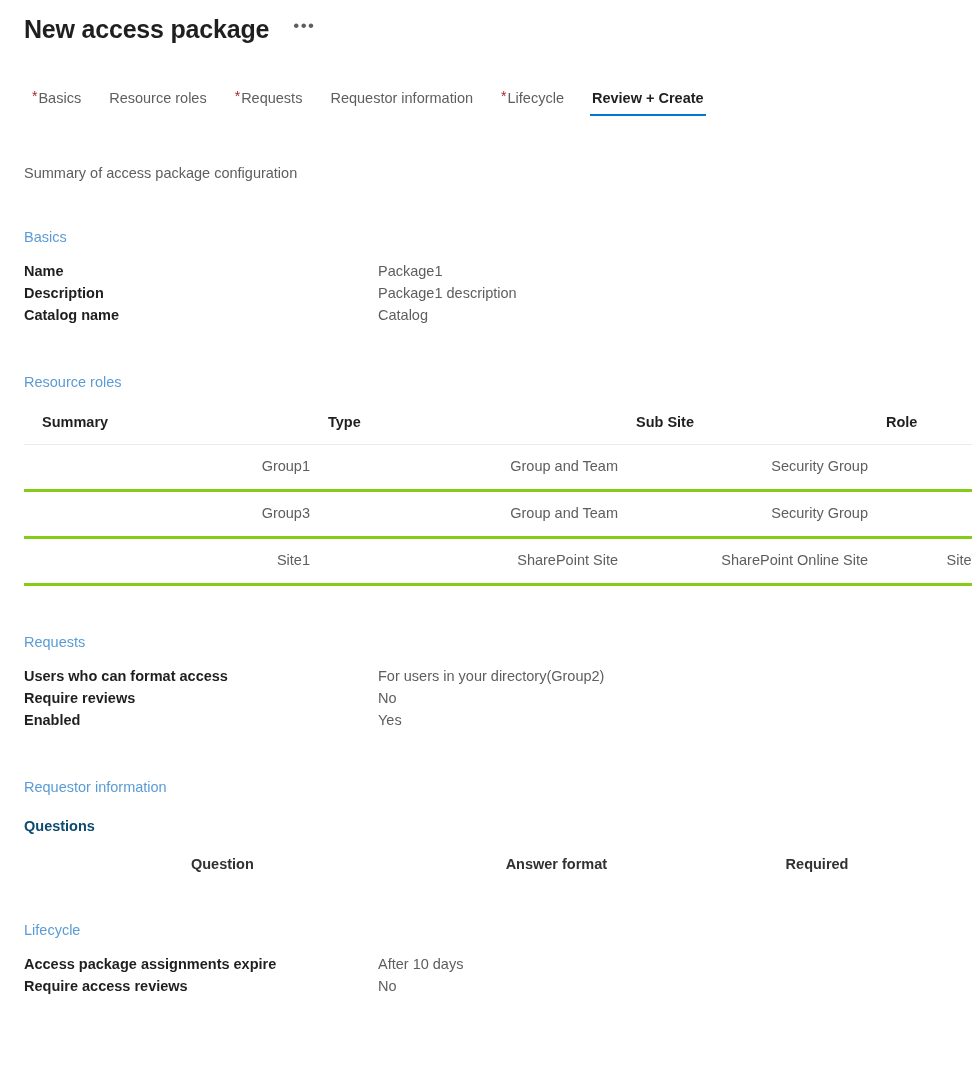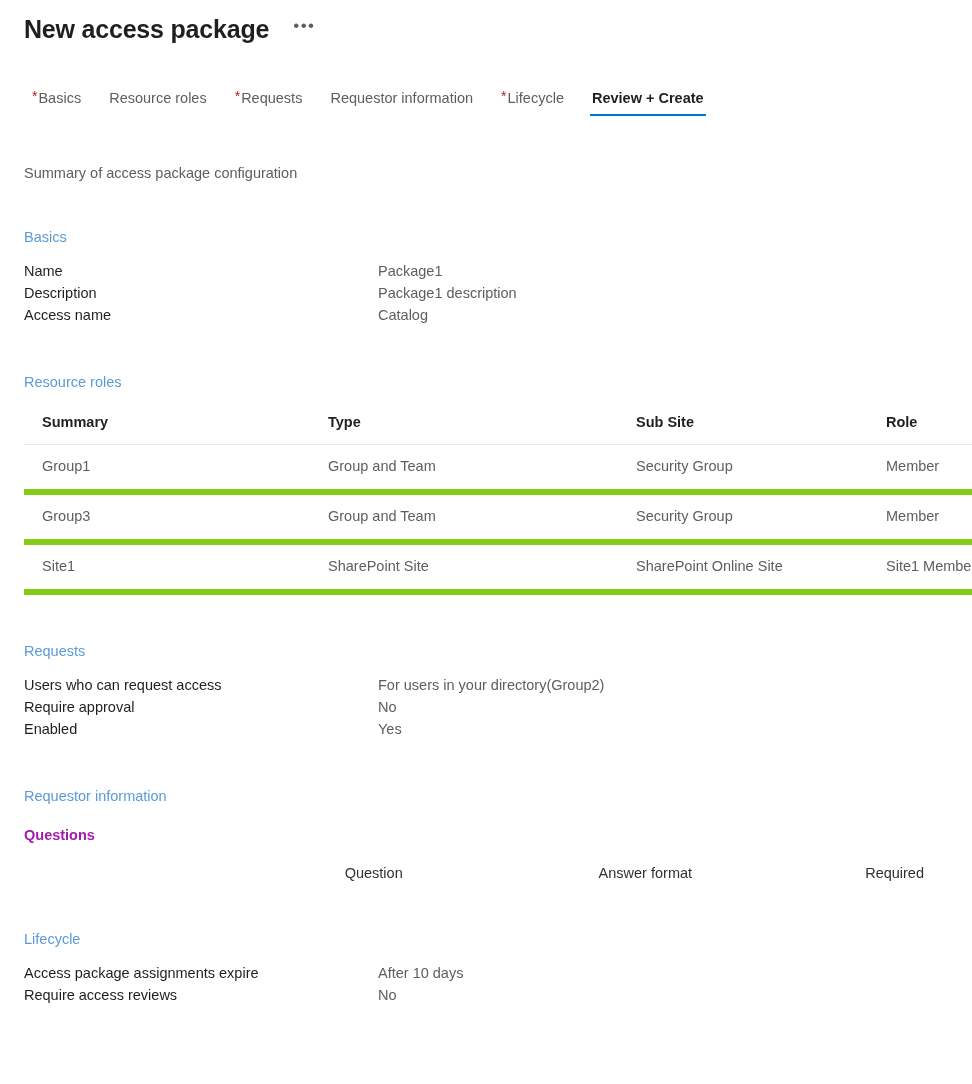--- a/index.html
+++ b/index.html
@@ -113,21 +113,21 @@
   
   .kv-list {
     margin-top: 15px;
   }
   .kv-row {
     display: flex;
     line-height: 22px;
   }
   .kv-key {
     font-size: 14.5px;
-    font-weight: normal;
+    font-weight: bold;
     color: #201f1e;
     width: 354px;
     flex: 0 0 354px;
   }
   .kv-val {
     font-size: 14.5px;
     color: #605e5c;
   }
 
   
@@ -139,48 +139,48 @@
   }
   .res-table th {
     text-align: left;
     font-size: 14.5px;
     font-weight: bold;
     color: #201f1e;
     padding: 0 0 14px 18px;
     border-bottom: 1px solid #edebe9;
   }
   .res-table td {
-    text-align: left;
+    text-align: right;
     font-size: 14.5px;
     color: #605e5c;
     padding: 13px 0 15px 18px;
-    border-bottom: 6px solid #84cc16;
+    border-bottom: 3px solid #84cc16;
   }
   .col-resource { width: 268px; }
   .col-type     { width: 290px; }
   .col-subtype  { width: 232px; }
   .col-role     { width: 158px; }
 
   
   .q-title {
     font-size: 14.5px;
     font-weight: bold;
-    color: #a21caf;
+    color: #0c4a6e;
     margin-top: 23px;
   }
   .q-table {
     margin-top: 22px;
     width: 900px;
     border-collapse: collapse;
     table-layout: fixed;
   }
   .q-table th {
-    text-align: right;
-    font-size: 14.5px;
-    font-weight: normal;
+    text-align: center;
+    font-size: 14.5px;
+    font-weight: bold;
     color: #323130;
     padding: 0 0 6px 18px;
   }
   .q-col-question { width: 338px; }
   .q-col-format   { width: 254px; }
   .q-col-required { width: 200px; }
 
   .lifecycle-kv .kv-key { width: 354px; flex: 0 0 354px; }
 </style>
 </head>
@@ -226,21 +226,21 @@
     <div class="kv-list">
       <div class="kv-row">
         <div class="kv-key">Name</div>
         <div class="kv-val">Package1</div>
       </div>
       <div class="kv-row">
         <div class="kv-key">Description</div>
         <div class="kv-val">Package1 description</div>
       </div>
       <div class="kv-row">
-        <div class="kv-key">Access name</div>
+        <div class="kv-key">Catalog name</div>
         <div class="kv-val">Catalog</div>
       </div>
     </div>
 
     <div class="section-head">Resource roles</div>
     <table class="res-table">
       <thead>
         <tr>
           <th class="col-resource">Summary</th>
           <th class="col-type">Type</th>
@@ -266,25 +266,25 @@
           <td>SharePoint Site</td>
           <td>SharePoint Online Site</td>
           <td>Site1 Members</td>
         </tr>
       </tbody>
     </table>
 
     <div class="section-head">Requests</div>
     <div class="kv-list">
       <div class="kv-row">
-        <div class="kv-key">Users who can request access</div>
+        <div class="kv-key">Users who can format access</div>
         <div class="kv-val">For users in your directory(Group2)</div>
       </div>
       <div class="kv-row">
-        <div class="kv-key">Require approval</div>
+        <div class="kv-key">Require reviews</div>
         <div class="kv-val">No</div>
       </div>
       <div class="kv-row">
         <div class="kv-key">Enabled</div>
         <div class="kv-val">Yes</div>
       </div>
     </div>
 
     <div class="section-head">Requestor information</div>
     <div class="q-title">Questions</div>

